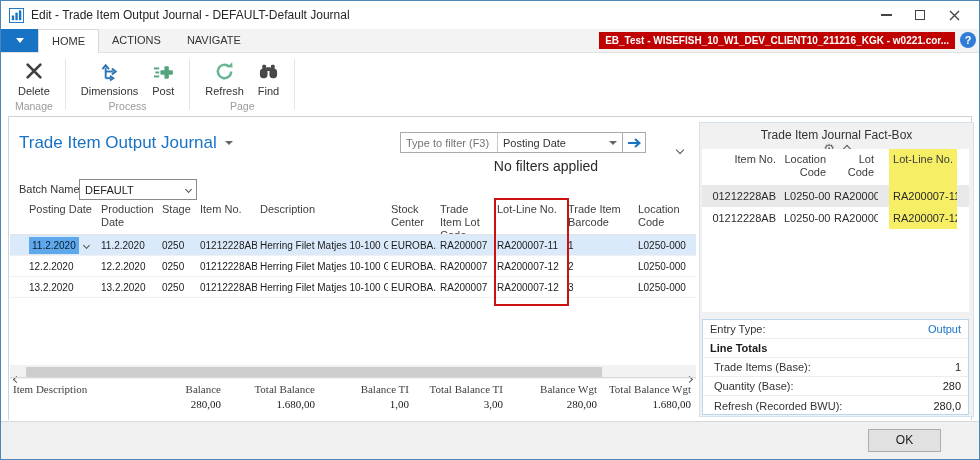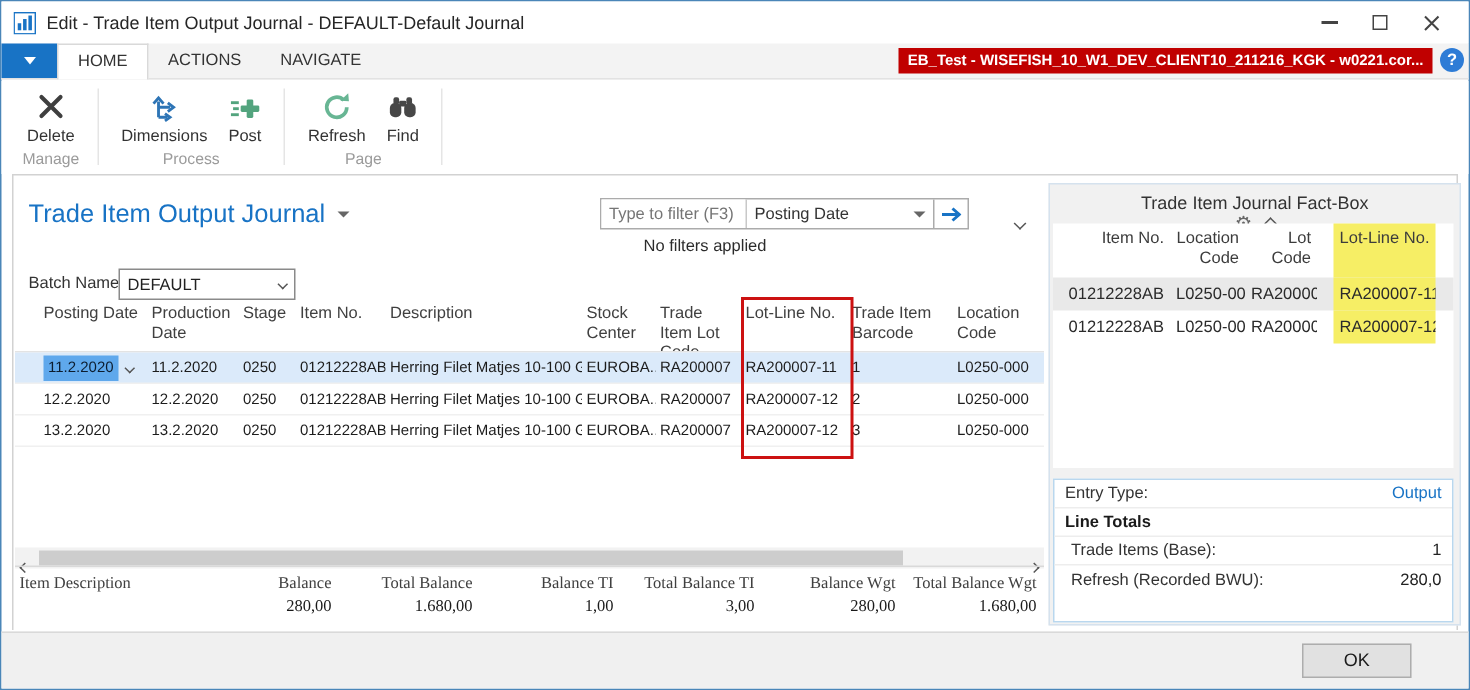--- a/index.html
+++ b/index.html
@@ -47,22 +47,22 @@
   .caret-down-g { width:0; height:0; border-left:4px solid transparent; border-right:4px solid transparent; border-top:4px solid #666; }
 
   .filterbox { position:absolute; left:391px; top:15px; width:246px; height:21px;
     border:1px solid #ababab; background:#fff; display:flex; align-items:stretch; font-size:11px; }
   .filterbox input { border:none; outline:none; flex:1; min-width:0; font-size:11px; padding:0 5px;
     font-family:inherit; color:#333; }
   .ffield { width:125px; border-left:1px solid #c8c8c8; display:flex; align-items:center;
     padding:0 5px; color:#333; justify-content:space-between; }
   .fapply { width:23px; border-left:1px solid #ababab; display:flex; align-items:center; justify-content:center; }
   .fexpand { position:absolute; left:668px; top:22px; }
-  .no-filters { position:absolute; left:420px; top:41px; width:234px; text-align:left;
-    font-size:11px; color:#2b2b2b; }
+  .no-filters { position:absolute; left:420px; top:41px; width:234px; text-align:center;
+    font-size:14px; color:#2b2b2b; }
 
   .batch-label { position:absolute; left:10px; top:66px; font-size:11px; color:#333; }
   .batch-box { position:absolute; left:70px; top:62px; width:118px; height:21px; border:1px solid #8a8a8a;
     background:#fff; font-size:11px; color:#222; display:flex; align-items:center;
     justify-content:space-between; padding:0 5px; }
 
   
   .grid { position:absolute; left:1px; top:84px; width:686px; }
   .ghead { display:flex; height:34px; border-bottom:1px solid #e3e3e3; }
   .gh { font-size:11px; color:#404040; line-height:13px; padding:2px 3px; overflow:hidden; }
@@ -400,20 +400,24 @@
           <span class="val link">Output</span>
         </div>
         <div class="fi-row">
           <span class="heading">Line Totals</span>
         </div>
         <div class="fi-row">
           <span class="lbl indent">Trade Items (Base):</span>
           <span class="val">1</span>
         </div>
         <div class="fi-row">
+          <span class="lbl indent">Quantity (Base):</span>
+          <span class="val">280</span>
+        </div>
+        <div class="fi-row">
           <span class="lbl indent">Refresh (Recorded BWU):</span>
           <span class="val">280,0</span>
         </div>
       </div>
     </div>
   </div>
 
   <div class="footerbar">
     <div class="ok-btn">OK</div>
   </div>

